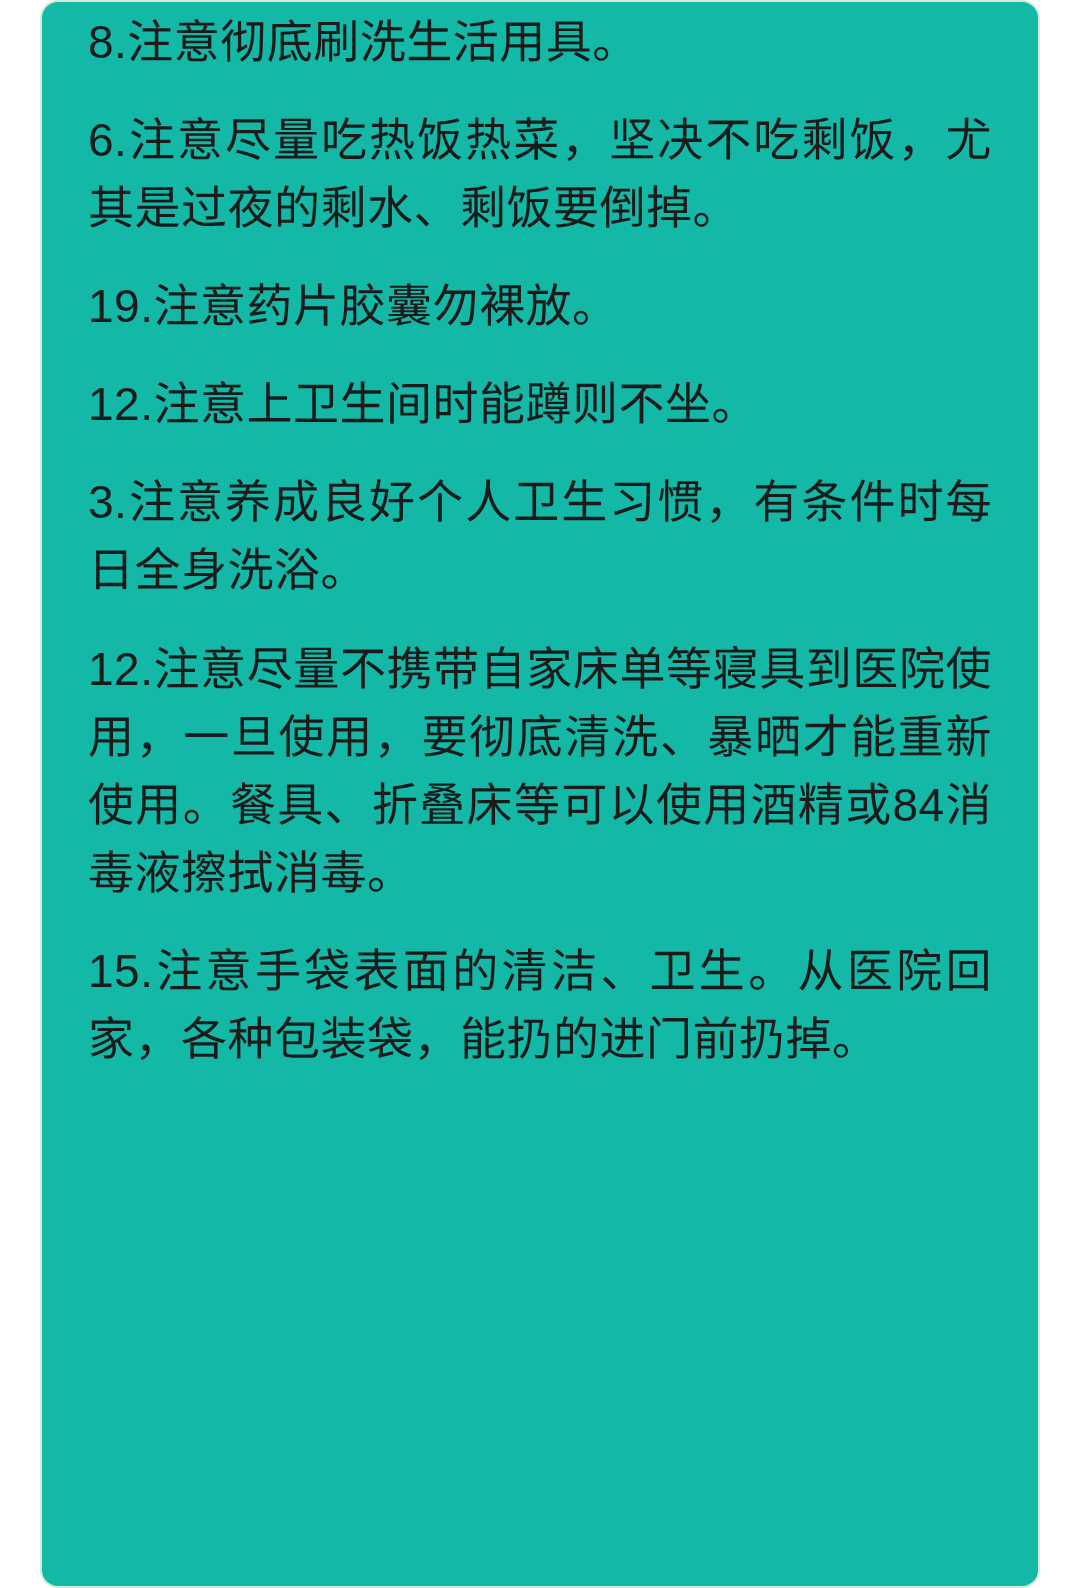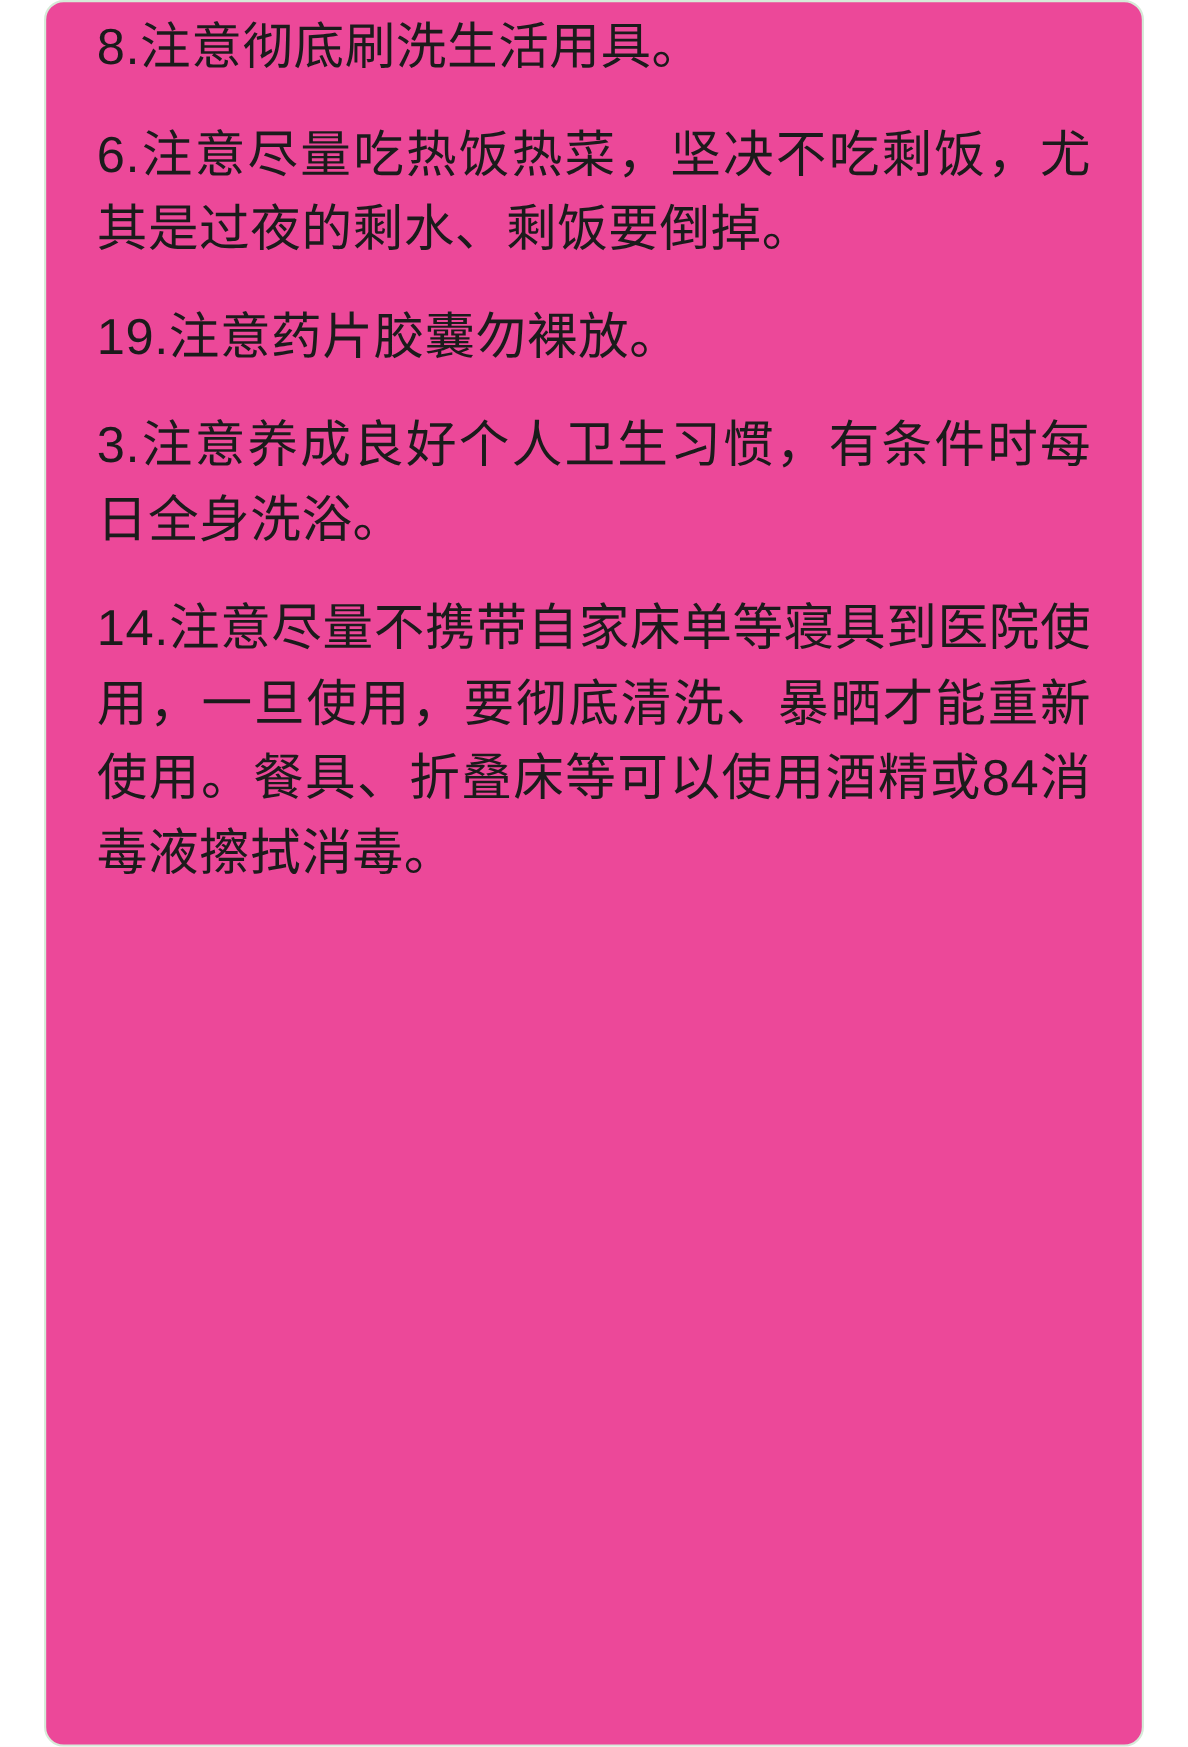--- a/index.html
+++ b/index.html
@@ -17,21 +17,21 @@
     width: 1080px;
     height: 1588px;
     background: #ffffff;
     box-sizing: border-box;
     padding: 0 40px;
     display: flex;
     flex-direction: column;
   }
   .card {
     flex: 1 1 auto;
-    background: #ec4899;
+    background: #14b8a6;
     border: 2px solid #d6ead8;
     border-radius: 18px;
     box-sizing: border-box;
     padding: 6px 46px 40px 46px;
     overflow: hidden;
   }
   .list {
     margin: 0;
     padding: 0;
     list-style: none;
@@ -52,17 +52,19 @@
 </style>
 </head>
 <body>
 
 <div class="page">
   <div class="card">
     <ul class="list">
       <li class="item">8.注意彻底刷洗生活用具。</li>
       <li class="item">6.注意尽量吃热饭热菜，坚决不吃剩饭，尤其是过夜的剩水、剩饭要倒掉。</li>
       <li class="item">19.注意药片胶囊勿裸放。</li>
+      <li class="item">12.注意上卫生间时能蹲则不坐。</li>
       <li class="item">3.注意养成良好个人卫生习惯，有条件时每日全身洗浴。</li>
-      <li class="item">14.注意尽量不携带自家床单等寝具到医院使用，一旦使用，要彻底清洗、暴晒才能重新使用。餐具、折叠床等可以使用酒精或84消毒液擦拭消毒。</li>
+      <li class="item">12.注意尽量不携带自家床单等寝具到医院使用，一旦使用，要彻底清洗、暴晒才能重新使用。餐具、折叠床等可以使用酒精或84消毒液擦拭消毒。</li>
+      <li class="item">15.注意手袋表面的清洁、卫生。从医院回家，各种包装袋，能扔的进门前扔掉。</li>
     </ul>
   </div>
 </div>
 
 </body></html>

